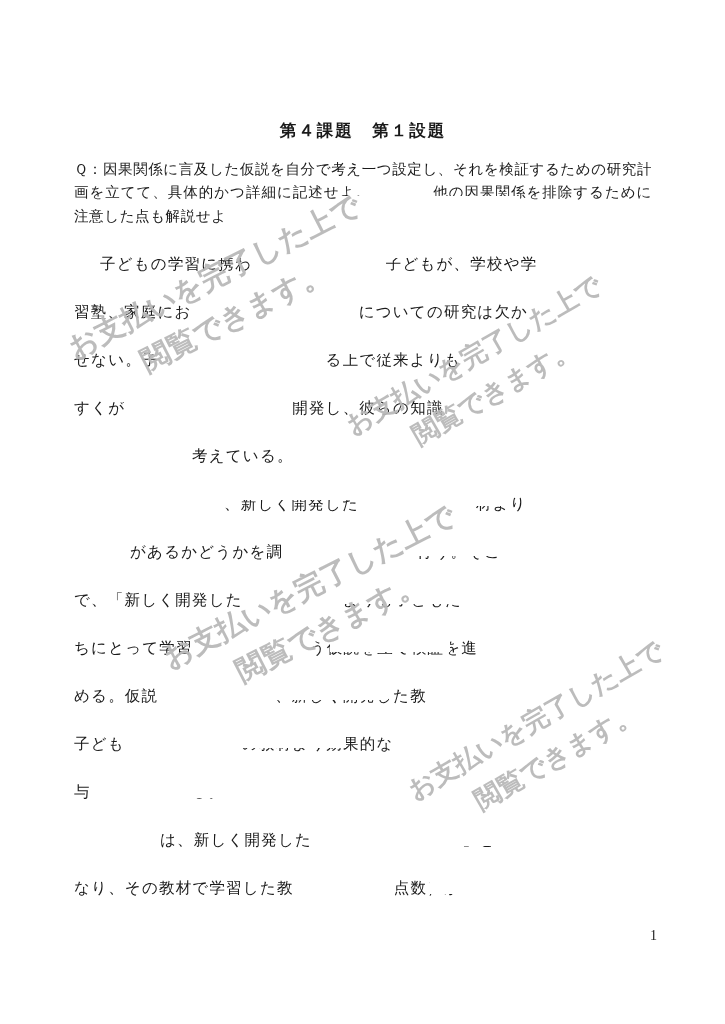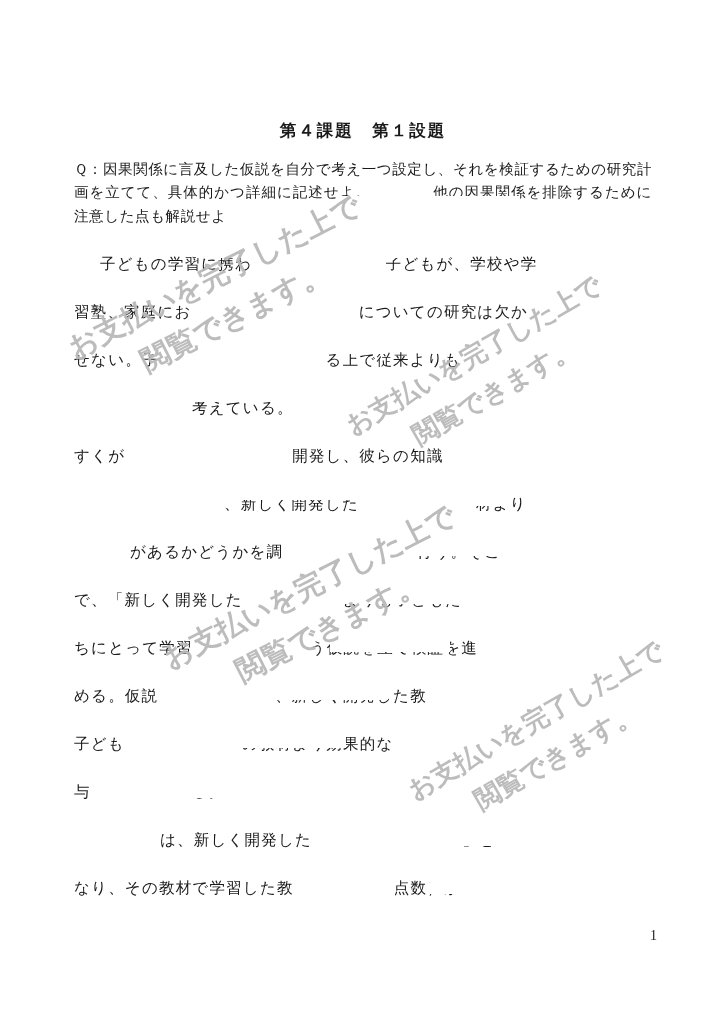--- a/index.html
+++ b/index.html
@@ -137,22 +137,22 @@
     <h1 class="doc-title">第４課題　第１設題</h1>
 
     <div class="q-block">
       <p>Ｑ：因果関係に言及した仮説を自分で考え一つ設定し、それを検証するための研究計画を立てて、具体的かつ詳細に記述せよ。その際、他の因果関係を排除するために注意した点も解説せよ</p>
     </div>
 
     <div class="body-lines">
       <div class="body-line indent">子どもの学習に携わ　　　　　　　　子どもが、学校や学</div>
       <div class="body-line">習塾、家庭にお　　　　　　　　　　についての研究は欠か</div>
       <div class="body-line">せない。子　　　　　　　　　　る上で従来よりも</div>
+      <div class="body-line">すくが　　　　　　　　　　開発し、彼らの知識</div>
       <div class="body-line indent3">考えている。</div>
-      <div class="body-line">すくが　　　　　　　　　　開発し、彼らの知識</div>
       <div class="body-line indent4">、新しく開発した　　　　　　　材より</div>
       <div class="body-line indent2">があるかどうかを調　　　　　　　　行う。そこ</div>
       <div class="body-line">で、「新しく開発した　　　　　　よりも子どもた</div>
       <div class="body-line">ちにとって学習　　　　　　　う仮説を立て検証を進</div>
       <div class="body-line">める。仮説　　　　　　　、新しく開発した教</div>
       <div class="body-line">子ども　　　　　　　の教材より効果的な</div>
       <div class="body-line">与　　　　　　る。</div>
       <div class="body-line indent5">は、新しく開発した　　　　　　　　　」と</div>
       <div class="body-line">なり、その教材で学習した教　　　　　　点数）が</div>
     </div>

